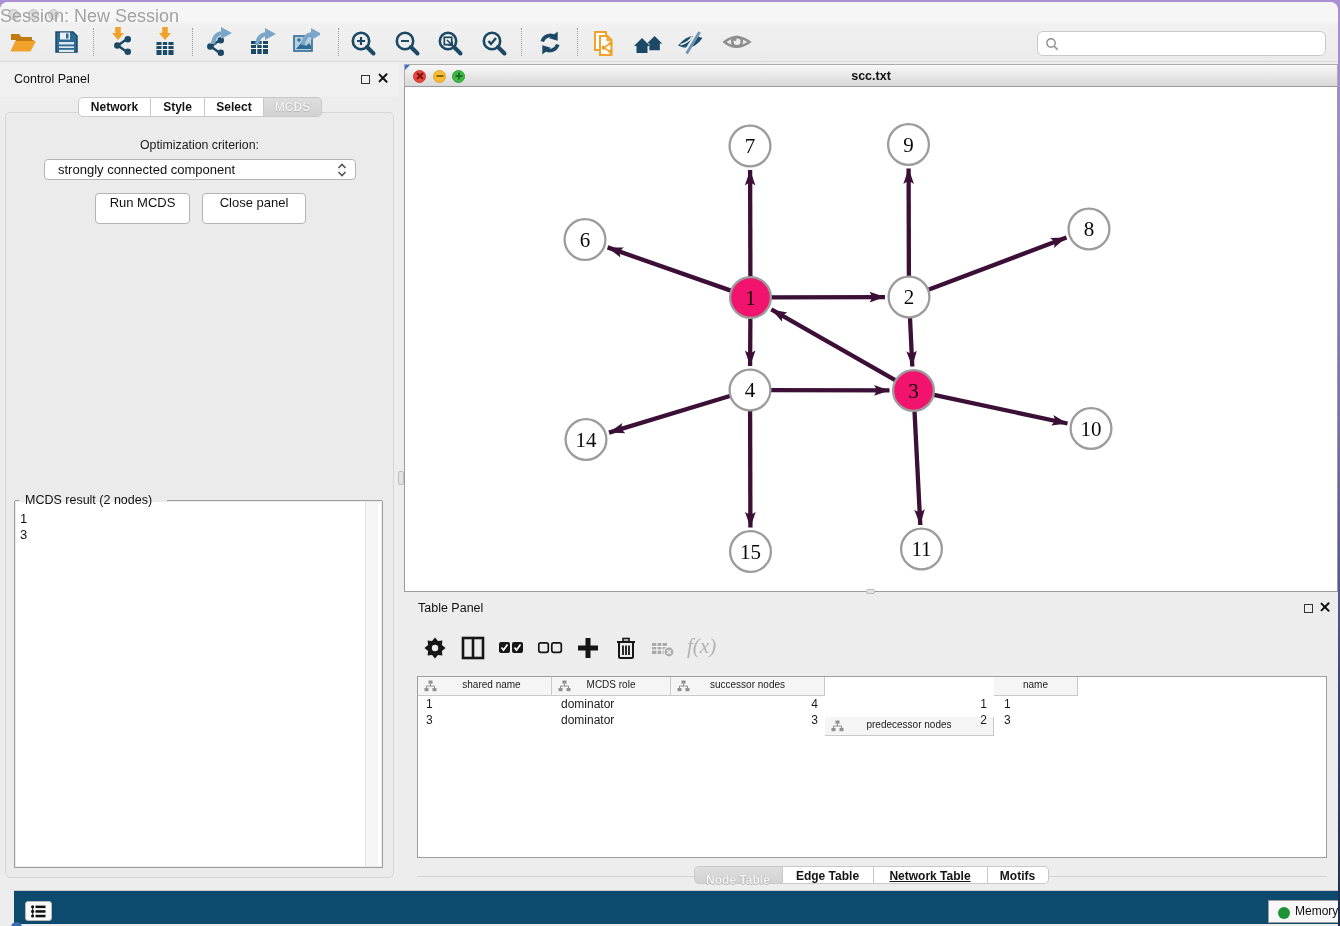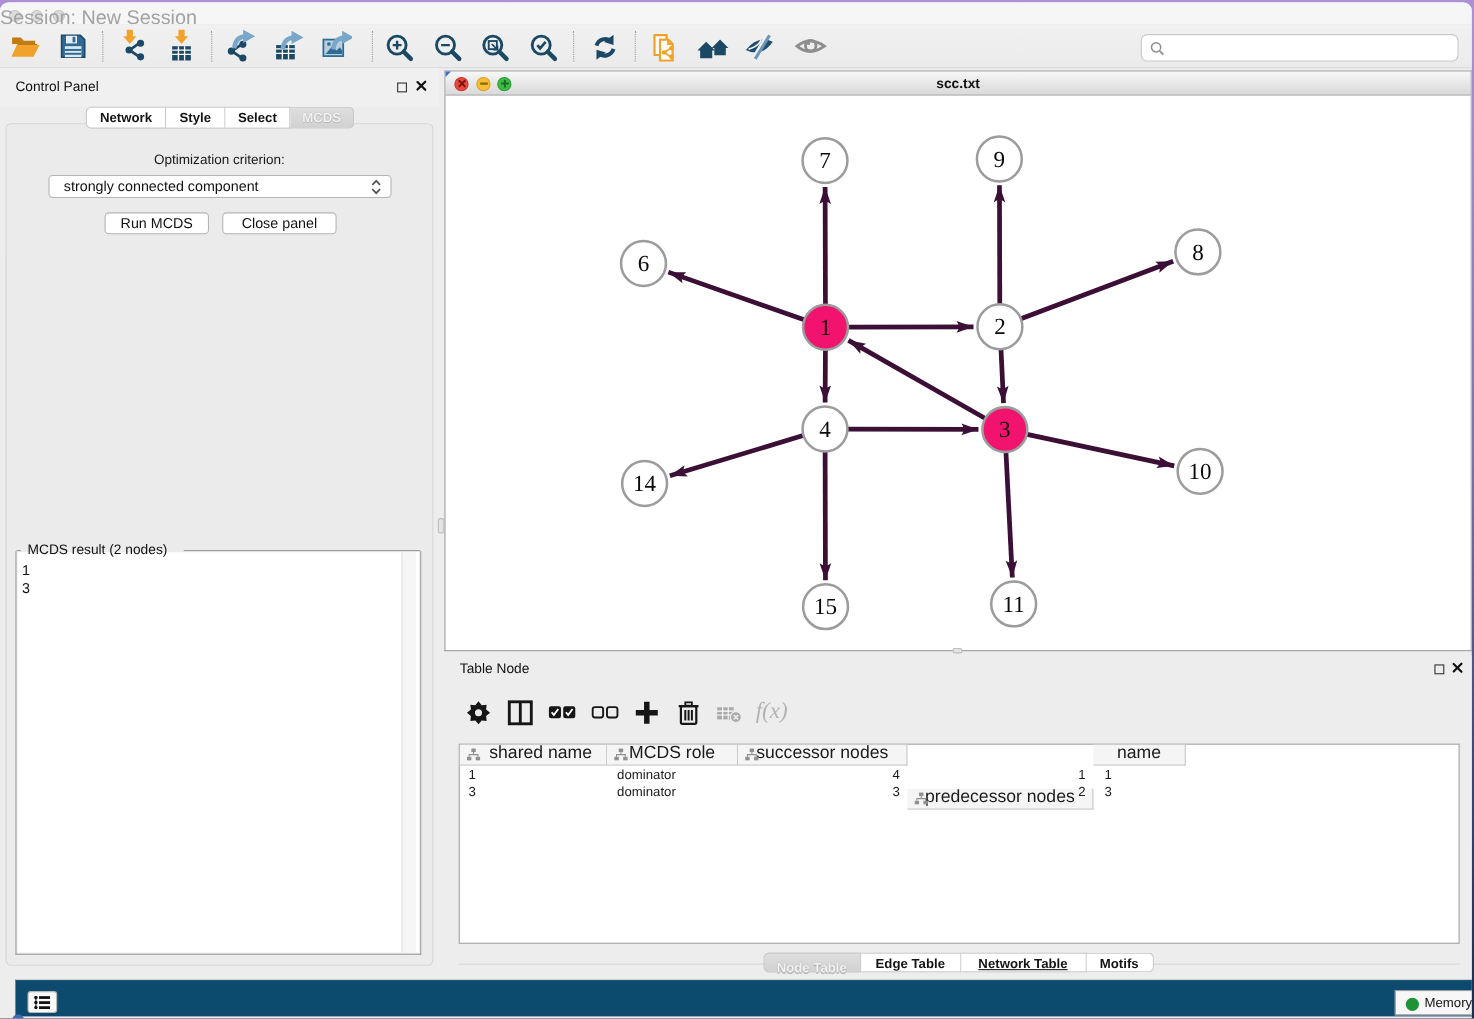--- a/index.html
+++ b/index.html
@@ -36,21 +36,21 @@
 .tab.last { border-radius:0 5px 5px 0; }
 .tab.sel { background:linear-gradient(180deg,#dedede,#d2d2d2); color:#f2f2f2;
   text-shadow:0 0 1px #9d9d9d,0 1px 0 #bdbdbd; }
 .cp-body { position:absolute; left:5px; top:110px; width:389px; height:766px; background:#ebebeb;
   border:1px solid #d6d6d6; border-radius:5px; }
 .optlabel { position:absolute; left:0; top:136px; width:399px; text-align:center;
   font-size:12.3px; color:#1a1a1a; }
 .combo { position:absolute; left:44px; top:157px; width:312px; height:21px; background:#fff;
   border:1px solid #b4b4b4; border-radius:4px; font-size:13px; color:#111;
   line-height:19px; padding-left:13px; }
-.btn { position:absolute; height:20px; background:#fff; border:1px solid #b4b4b4;
+.btn { position:absolute; height:31px; background:#fff; border:1px solid #b4b4b4;
   border-radius:4px; font-size:13px; color:#111; text-align:center; line-height:18px; }
 .fieldset { position:absolute; left:14px; top:499px; width:369px; height:367px;
   border:1px solid #9e9e9e; border-top:none; }
 .fieldset .topline { position:absolute; top:-1px; height:1px; background:#9e9e9e; }
 .fieldset .legend { position:absolute; left:7px; top:-8px;
   padding:0 3px; font-size:12.5px; color:#111;text-align:right; }
 .fs-white { position:absolute; left:1px; top:1px; right:1px; bottom:1px; background:#fff; }
 .fs-scroll { position:absolute; right:3px; top:0px; width:13px; bottom:0px;
   background:#f6f6f6; border-left:1px solid #e2e2e2; }
 .fs-text { position:absolute; left:4px; top:9px; font-size:13px; color:#111; line-height:16px; }
@@ -76,21 +76,21 @@
 .canvas { position:absolute; left:0; top:23px; width:934px; height:505px;
   background:#fff; border:1px solid #9b9b9b; border-top:none; }
 
 
 .tp { position:absolute; left:404px; top:594px; width:934px; height:294px; background:#ededed; }
 .tp-toolbar { position:absolute; left:13px; top:38.5px; height:44px; }
 .tbl { position:absolute; left:13px; top:80px; width:910px; height:182px;
   background:#fff; border:1px solid #9e9e9e; }
 .th { position:absolute; top:0; height:19px; background:#f5f5f5;
   border-right:1px solid #c9c9c9; border-bottom:1px solid #c9c9c9;
-  font-size:16px; color:#1a1a1a; text-align:center; line-height:15px; }
+  font-size:10px; color:#1a1a1a; text-align:center; line-height:15px; }
 .td { position:absolute; font-size:12px; color:#1a1a1a; height:16px; line-height:16px; }
 .tp-tabs .tab { height:18px; }
 .tp-tabs { position:absolute; left:0; top:270px; width:100%; display:flex; justify-content:center; }
 </style>
 </head>
 <body>
 <div class="win">
 
   <div class="titlebar">
     <div class="tl-circ" style="left:8px;"></div>
@@ -333,21 +333,21 @@
 <text x="687.0" y="371.5" text-anchor="middle" font-family="Liberation Serif, serif" font-size="21" fill="#0a0a0a">10</text>
 <text x="346.5" y="494.5" text-anchor="middle" font-family="Liberation Serif, serif" font-size="21" fill="#0a0a0a">15</text>
 <text x="517.5" y="492.0" text-anchor="middle" font-family="Liberation Serif, serif" font-size="21" fill="#0a0a0a">11</text>
 </svg>
   </div>
 
   <div style="position:absolute;left:398px;top:469px;width:6px;height:14px;background:#e3e3e3;border:1px solid #bdbdbd;border-radius:2px;"></div>
   <div style="position:absolute;left:866px;top:587px;width:9px;height:5px;background:#e3e3e3;border:1px solid #bdbdbd;border-radius:2px;"></div>
 
   <div class="tp">
-    <div class="p-title" style="position:absolute;left:14px;top:5px;">Table Node</div>
+    <div class="p-title" style="position:absolute;left:14px;top:5px;">Table Panel</div>
     <div class="mini-max" style="left:900px;top:8px;"></div>
     <div class="mini-x" style="left:916px;top:6px;"></div>
     <div class="tp-toolbar">
         <svg style="position:absolute;left:5px;top:0px;" width="26" height="26" viewBox="0 0 26 26">
           <polygon points="23.5,13.0 19.9,15.9 20.4,20.4 15.9,19.9 13.0,23.5 10.1,19.9 5.6,20.4 6.1,15.9 2.5,13.0 6.1,10.1 5.6,5.6 10.1,6.1 13.0,2.5 15.9,6.1 20.4,5.6 19.9,10.1" fill="#161616"></polygon>
           <circle cx="13" cy="13" r="3.2" fill="#ededed"></circle>
         </svg>
         <svg style="position:absolute;left:43px;top:0px;" width="26" height="26" viewBox="0 0 26 26">
           <rect x="3" y="3" width="20" height="20" fill="none" stroke="#161616" stroke-width="2.6"></rect>
           <line x1="13" y1="3" x2="13" y2="23" stroke="#161616" stroke-width="2.6"></line>

